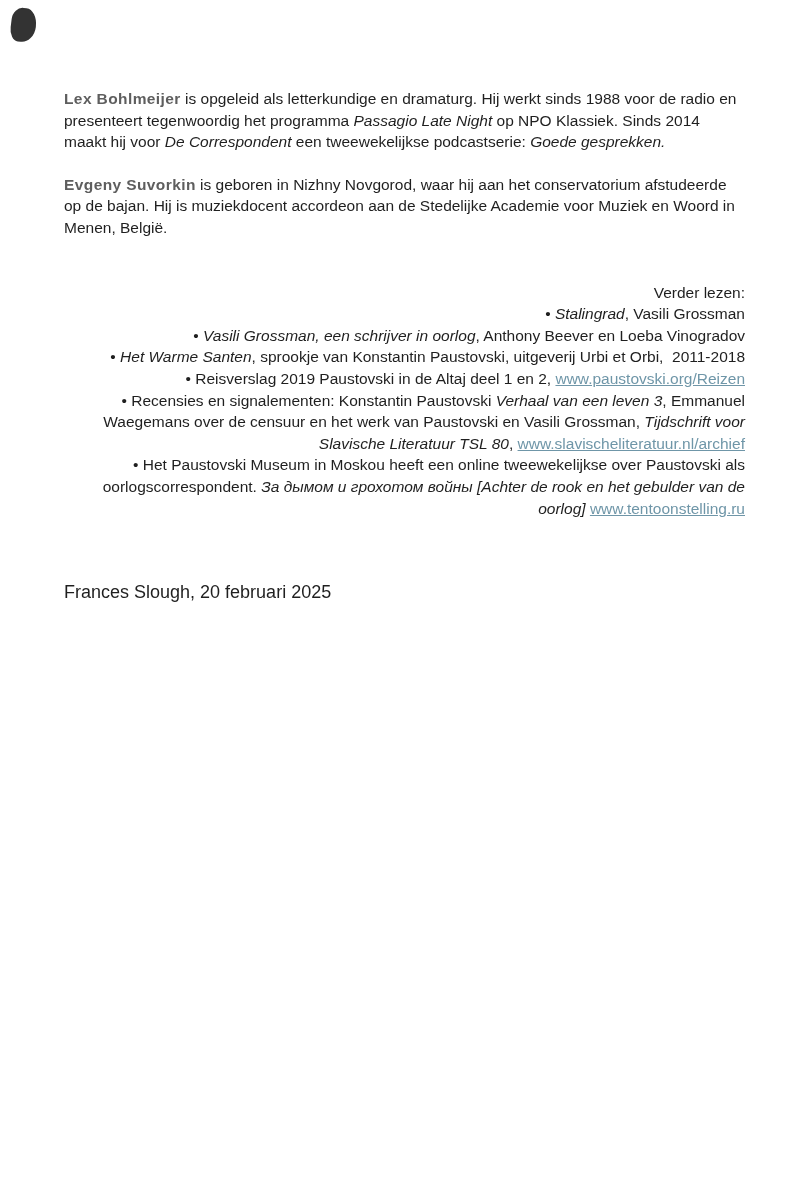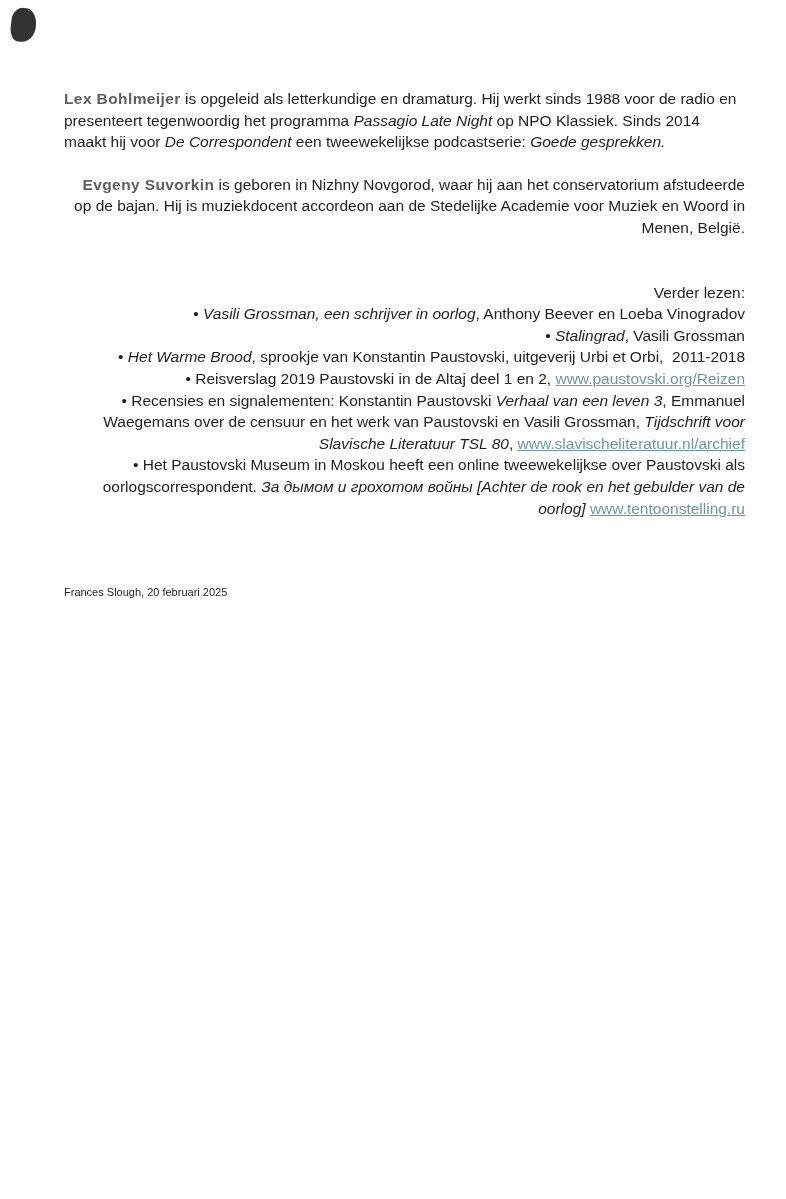--- a/index.html
+++ b/index.html
@@ -38,48 +38,48 @@
     left: 64px;
     top: 88px;
     width: 681px;
     font-size: 15.5px;
     line-height: 21.6px;
   }
   .block {
     white-space: pre-wrap;
   }
   .para { margin: 0 0 21px 0; }
-  .para-gap-large { margin: 0 0 43px 0; text-align: right; }
+  .para-gap-large { margin: 0 0 43px 0; }
   .line { margin: 0; text-align: right; }
   .bold { font-weight: bold; letter-spacing: 0.4px; }
   .italic { font-style: italic; }
   .gray { color: var(--author-name); }
   a.doc-link {
     color: var(--link);
     text-decoration: underline;
     cursor: pointer;
   }
   .signature {
     margin-top: 64px;
-    font-size: 11px;
+    font-size: 18px;
     line-height: 18px;
     color: var(--body-text);
   }
 </style>
 </head>
 <body>
 
 <div class="corner-mark"></div>
 
 <div class="content">
   <div id="blocks-container">
       <div class="block para"><span class="bold gray">Lex Bohlmeijer</span><span> is opgeleid als letterkundige en dramaturg. Hij werkt sinds 1988 voor de radio en presenteert tegenwoordig het programma </span><span class="italic">Passagio Late Night</span><span> op NPO Klassiek. Sinds 2014 maakt hij voor </span><span class="italic">De Correspondent</span><span> een tweewekelijkse podcastserie: </span><span class="italic">Goede gesprekken.</span></div>
       <div class="block para para-gap-large"><span class="bold gray">Evgeny Suvorkin</span><span> is geboren in Nizhny Novgorod, waar hij aan het conservatorium afstudeerde op de bajan. Hij is muziekdocent accordeon aan de Stedelijke Academie voor Muziek en Woord in Menen, België.</span></div>
       <div class="block line"><span>Verder lezen:</span></div>
+      <div class="block line"><span>• </span><span class="italic">Stalingrad</span><span>, Vasili Grossman</span></div>
       <div class="block line"><span>• </span><span class="italic">Vasili Grossman, een schrijver in oorlog</span><span>, Anthony Beever en Loeba Vinogradov</span></div>
-      <div class="block line"><span>• </span><span class="italic">Stalingrad</span><span>, Vasili Grossman</span></div>
-      <div class="block line"><span>• </span><span class="italic">Het Warme Brood</span><span>, sprookje van Konstantin Paustovski, uitgeverij Urbi et Orbi,  2011-2018</span></div>
+      <div class="block line"><span>• </span><span class="italic">Het Warme Santen</span><span>, sprookje van Konstantin Paustovski, uitgeverij Urbi et Orbi,  2011-2018</span></div>
       <div class="block line"><span>• Reisverslag 2019 Paustovski in de Altaj deel 1 en 2, </span><a class="doc-link" href="#">www.paustovski.org/Reizen</a></div>
       <div class="block line"><span>• Recensies en signalementen: Konstantin Paustovski </span><span class="italic">Verhaal van een leven 3</span><span>, Emmanuel Waegemans over de censuur en het werk van Paustovski en Vasili Grossman, </span><span class="italic">Tijdschrift voor Slavische Literatuur TSL 80</span><span>, </span><a class="doc-link" href="#">www.slavischeliteratuur.nl/archief</a></div>
       <div class="block line"><span>• Het Paustovski Museum in Moskou heeft een online tweewekelijkse over Paustovski als oorlogscorrespondent. </span><span class="italic">За дымом и грохотом войны [Achter de rook en het gebulder van de oorlog]</span><span> </span><a class="doc-link" href="#">www.tentoonstelling.ru</a></div>
     </div>
   <div class="signature">Frances Slough, 20 februari 2025</div>
 </div>
 
 </body></html>

